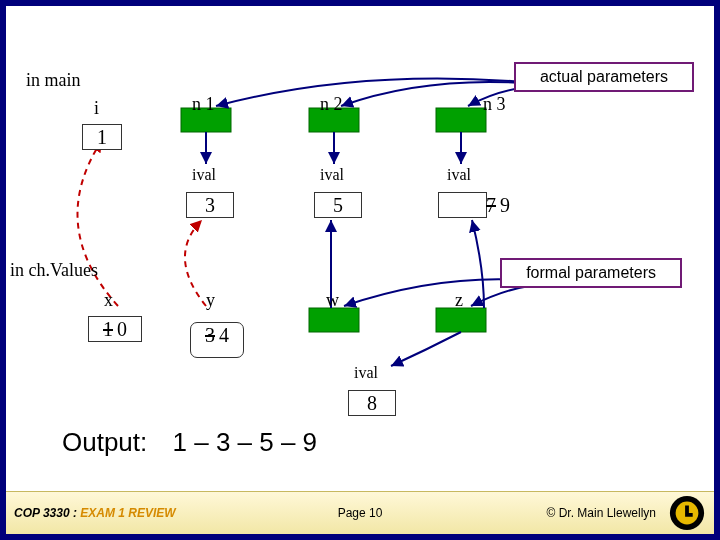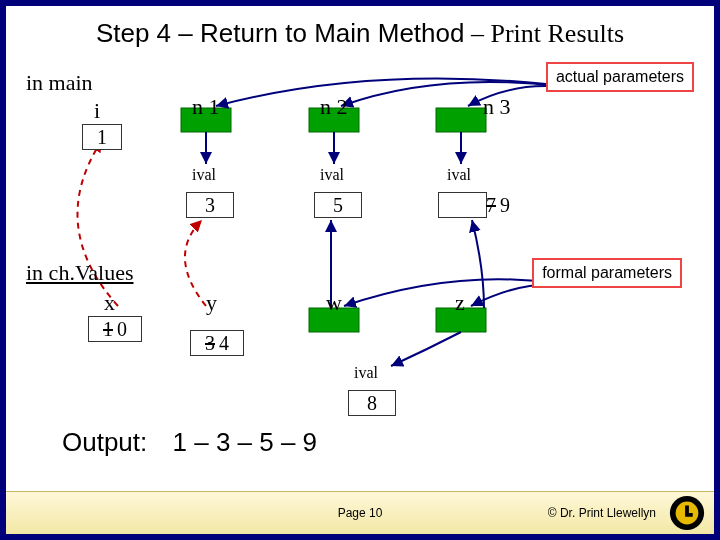--- a/index.html
+++ b/index.html
@@ -31,46 +31,46 @@
   .title .title-sub  { font-family: "Times New Roman", serif; }
   svg.stage {
     position: absolute;
     left: 0; right: 0; top: 0; bottom: 0;
     width: 708px;   
     height: 528px;
     pointer-events: none;
   }
   .lbl {
     position: absolute;
-    font-size: 22px;
+    font-size: 18px;
     color: #000;
     white-space: nowrap;
   }
   .small-lbl { font-size: 16px; }
   .box {
     position: absolute;
     border: 1px solid #333;
     background: #fff;
     font-size: 20px;
     text-align: center;
     line-height: 24px;
     box-sizing: border-box;
   }
   .box .strike {
     text-decoration: line-through;
     margin-right: 4px;
   }
   .anno-box {
     position: absolute;
-    border: 2px solid #ef4444;
+    border: 2px solid #701a75;
     background: #fff;
     color: #000;
     font-size: 16px;
     font-family: Arial, sans-serif;
-    padding: 4px 8px;
+    padding: 4px 24px;
   }
   .output {
     position: absolute;
     left: 56px;
     top: 421px;
     font-family: Arial, sans-serif;
     font-size: 26px;
     color: #000;
   }
   .output .out-label { margin-right: 18px; }
@@ -113,23 +113,20 @@
     bottom: 2px;
     width: 38px;
     height: 38px;
   }
 </style>
 </head>
 <body>
 
 <div class="slide">
 
-  <div class="title">
-    <span class="title-main">Step 4 – Return to Main Method</span><span class="title-sub"> – Print Results</span>
-  </div>
 
   <svg class="stage">
     <defs>
       <marker id="arrowB" markerWidth="8" markerHeight="8" refX="6" refY="3" orient="auto">
         <path d="M0,0 L6,3 L0,6 Z" fill="#00007b"></path>
       </marker>
       <marker id="arrowR" markerWidth="8" markerHeight="8" refX="6" refY="3" orient="auto">
         <path d="M0,0 L6,3 L0,6 Z" fill="#c00000"></path>
       </marker>
     </defs>
@@ -182,51 +179,54 @@
   <div class="lbl small-lbl" style="left:314px; top:160px;">ival</div>
   <div class="box" style="left:308px; top:186px; width:48px; height:26px;">
     <span>5</span>
   </div>
 
   <div class="lbl small-lbl" style="left:441px; top:160px;">ival</div>
   <div class="box" style="left:432px; top:186px; width:38px; height:26px;padding-left:47px;">
     <span class="strike">7</span><span>9</span>
   </div>
 
-  <div class="lbl" style="left:20px; top:254px;text-decoration:underline;">in ch.Values</div>
+  <div class="lbl" style="left:4px; top:254px;">in ch.Values</div>
 
   <div class="lbl" style="left:98px; top:284px;">x</div>
   <div class="box" style="left:82px; top:310px; width:54px; height:26px;">
     <span class="strike">1</span><span>0</span>
   </div>
 
   <div class="lbl" style="left:200px; top:284px;">y</div>
-  <div class="box" style="left:184px; top:324px; width:54px; height:26px;">
+  <div class="box" style="left:184px; top:316px; width:54px; height:36px;border-radius:7px;">
     <span class="strike">3</span><span>4</span>
   </div>
 
   <div class="lbl" style="left:320px; top:284px;">w</div>
   <div class="lbl" style="left:449px; top:284px;">z</div>
 
   <div class="lbl small-lbl" style="left:348px; top:358px;">ival</div>
   <div class="box" style="left:342px; top:384px; width:48px; height:26px;">
     <span>8</span>
   </div>
 
   <div class="anno-box" style="right:20px; top:56px;">actual parameters</div>
   <div class="anno-box" style="right:32px; top:252px;">formal parameters</div>
 
   <div class="output">
     <span class="out-label">Output:</span>
     <span>1 – 3 – 5 – 9</span>
   </div>
 
   <div class="footer">
+    <div class="course">
+      <span>COP 3330 : </span><span class="exam">EXAM 1 REVIEW</span>
+    </div>
     <div class="pagen">Page 10</div>
-    <div class="copy">© Dr. Print Llewellyn</div>
+    <div class="copy">© Dr. Main Llewellyn</div>
     <svg class="logo" viewBox="0 0 40 40">
       <circle cx="20" cy="20" r="18" fill="#000"></circle>
       <circle cx="20" cy="20" r="12" fill="#e6b800"></circle>
       <path d="M18 12 L22 12 L22 20 L26 20 L26 24 L18 24 Z" fill="#000"></path>
     </svg>
   </div>
 
 </div>
 
 </body></html>

